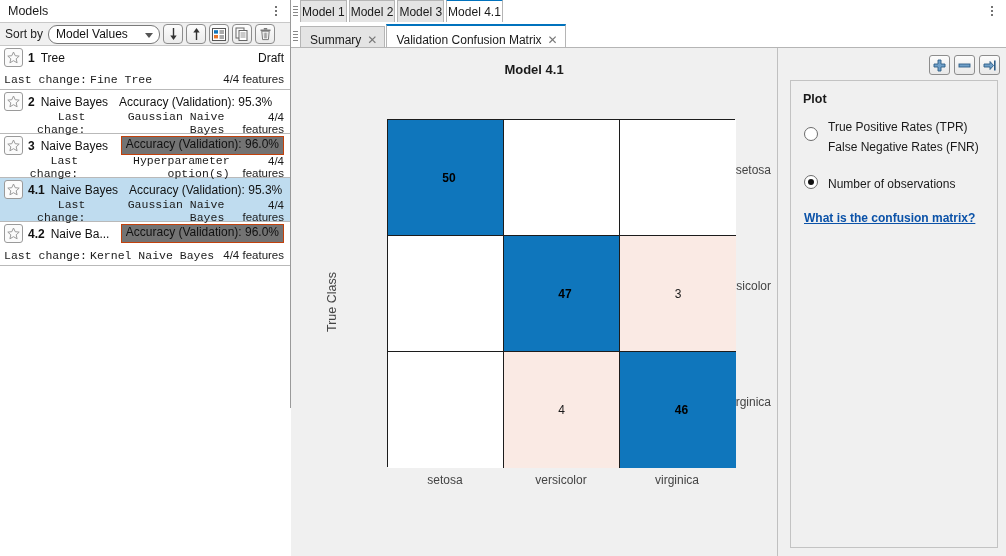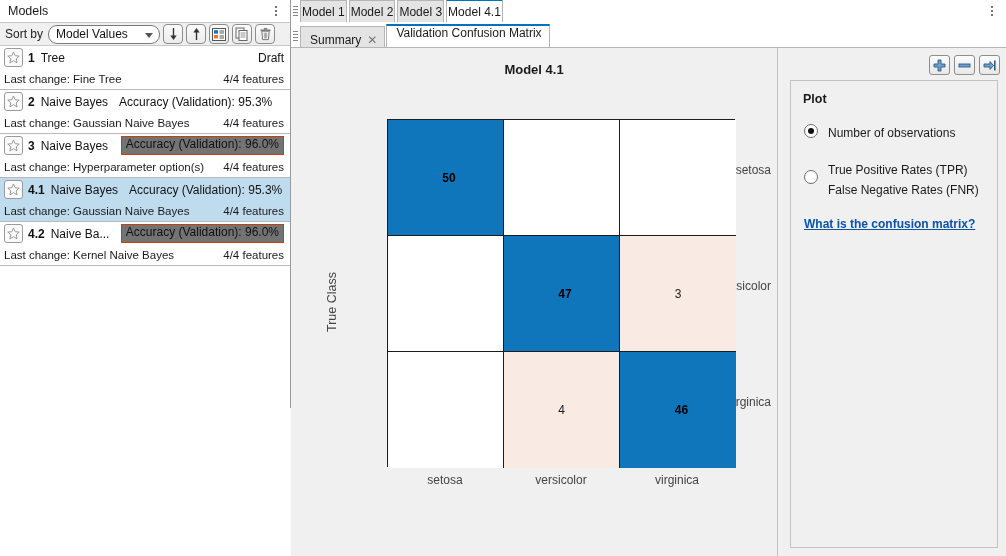--- a/index.html
+++ b/index.html
@@ -107,21 +107,21 @@
   .mc-name { font-size:12px; color:#111; }
   .mc-acc { font-size:12px; color:#111; margin-left:auto; }
   .mc-acc.boxed {
     border:1px solid #c2410c;
     background:#737373;
     padding:1px 4px 2px 4px;
     margin-left:auto;
     line-height:1.15;
   }
   .mc-acc-left { margin-left:11px; }
-  .mc-lastchange { color:#1a1a1a; }
+  .mc-lastchange { color:#1a1a1a;font-family:Liberation Mono, monospace; }
   .mc-feat { margin-left:auto; color:#1a1a1a; }
   .mc-draft { margin-left:auto; font-size:12px; color:#111; }
 
   
   #doc-area { width:715px; height:556px; background:#ffffff; display:flex; flex-direction:column; position:relative; }
 
   .tabstrip {
     height:23px; min-height:23px;
     background:#ffffff;
     display:flex; align-items:flex-end;
@@ -175,21 +175,20 @@
     background:#e4e4e4;
     border:1px solid #b5b5b5;
     border-bottom:none;
     margin-right:1px;
     cursor:pointer;
   }
   .sub-tab.active {
     background:#ffffff;
     border-top:2px solid #0072bd;
     height:23px;
-    flex-direction:column;
   }
   .sub-x { color:#777; font-size:12px; cursor:pointer; }
 
   
   .content-row { flex:1; display:flex; background:#ffffff; border-top:1px solid #b5b5b5; }
   #plot-region {
     width:487px;
     background:#f0f0f0;
     border-right:1px solid #c0c0c0;
     position:relative;
@@ -266,21 +265,21 @@
     display:flex;align-items:center;justify-content:center;
     cursor:pointer;
   }
   .opt-box {
     position:absolute;
     left:12px; top:32px; right:8px; bottom:8px;
     background:#f0f0f0;
     border:1px solid #c3c3c3;
     padding:9px 10px;
   }
-  .opt-title { font-size:12.5px; font-weight:bold; color:#1a1a1a; margin:2px 0 17px 2px; }
+  .opt-title { font-size:12.5px; font-weight:bold; color:#1a1a1a; margin:2px 0 11px 2px; }
   .radio-row { display:flex; align-items:flex-start; margin-bottom:17px; }
   .radio {
     width:14px;height:14px;min-width:14px;
     border:1px solid #6b6b6b; border-radius:50%;
     background:#ffffff;
     margin:1px 10px 0 3px;
     display:flex;align-items:center;justify-content:center;
     cursor:pointer;
   }
   .radio.checked::after {
@@ -543,35 +542,35 @@
             <svg width="13" height="13" viewBox="0 0 13 13">
               <polygon points="1,5 7,5 7,2.5 10.5,6.5 7,10.5 7,8 1,8" fill="#6f9fc8" stroke="#2e5d87" stroke-width="0.9"></polygon>
               <rect x="11" y="1.5" width="1.6" height="10" fill="#2e5d87"></rect>
             </svg>
           </div>
         </div>
 
         <div class="opt-box">
           <div class="opt-title">Plot</div>
 
-          <div class="radio-row">
-            <span class="radio checked"></span>
-            <span class="radio-lines">
-              <span>Number of observations</span>
-            </span>
-          </div>
-
           <div class="radio-row two">
             <span class="radio"></span>
             <span class="radio-lines">
               <div>True Positive Rates (TPR)</div>
               <div>False Negative Rates (FNR)</div>
             </span>
           </div>
 
+          <div class="radio-row">
+            <span class="radio checked"></span>
+            <span class="radio-lines">
+              <span>Number of observations</span>
+            </span>
+          </div>
+
 
           <a class="help-link">What is the confusion matrix?</a>
         </div>
       </div>
 
     </div>
   </div>
 </div>
 
 </body></html>

